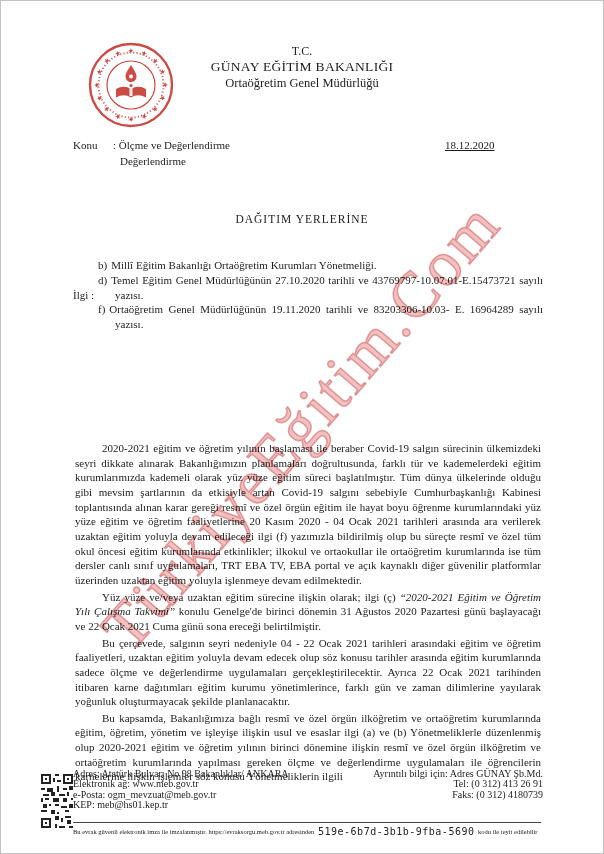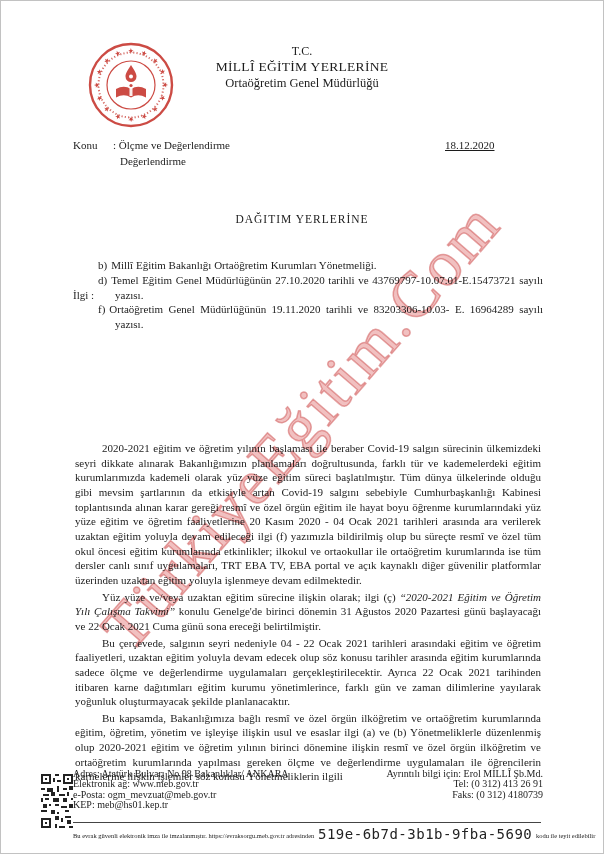--- a/index.html
+++ b/index.html
@@ -39,21 +39,21 @@
     font-size:11px;line-height:14.65px;text-align:justify;}
   .body p{margin:2px;text-indent:27px;}
   .italic{font-style:italic;}
   
   .footer{position:absolute;left:72px;top:768px;width:470px;display:flex;
     justify-content:space-between;font-size:10px;line-height:10.3px;}
   .footer-right{text-align:right;}
   .rule{position:absolute;left:72px;top:821px;width:468px;border-top:1px solid #444;}
   .verify{position:absolute;left:72px;top:825px;width:500px;font-size:6.5px;
     white-space:nowrap;color:#222;}
-  .verify-code{font-family:"DejaVu Sans Mono",monospace;font-size:14px;
+  .verify-code{font-family:"DejaVu Sans Mono",monospace;font-size:10px;
     letter-spacing:.5px;vertical-align:-1px;padding:0 2px;}
   .qr{position:absolute;left:40px;top:771px;width:32px;height:58px;}
   
   .watermark{
     position:absolute;left:-80px;top:388px;width:760px;
     text-align:center;transform:rotate(-49deg);
     font-size:64px;letter-spacing:3px;white-space:nowrap;
     color:rgba(221,105,105,0.42);
     -webkit-text-stroke:1.5px rgba(205,80,80,0.50);
     mix-blend-mode:multiply;
@@ -99,21 +99,21 @@
           <circle cx="44" cy="35.5" r="2" fill="#fff"></circle>
           <circle cx="44" cy="44.5" r="1.6"></circle>
           <path d="M29 48 Q37 43.5 44 48 Q51 43.5 59 48 L59 56.5 Q51 52 44 56.5 Q37 52 29 56.5 Z"></path>
           <path d="M42.5 47 L45.5 47 L45.5 55 L42.5 55 Z" fill="#fff" opacity="0.9"></path>
         </g>
       </svg>
     </div>
 
     <div class="header-text">
       <div class="h-tc">T.C.</div>
-      <div class="h-ministry">MİLLÎ EĞİTİM YERLERİNE</div>
+      <div class="h-ministry">GÜNAY EĞİTİM BAKANLIĞI</div>
       <div class="h-dept">Ortaöğretim Genel Müdürlüğü</div>
     </div>
 
     <div class="meta">
       <div>
         <span class="meta-label">Konu</span><span>: Ölçme ve Değerlendirme</span>
       </div>
       <div class="meta-cont">Değerlendirme</div>
     </div>
     <div class="doc-date">18.12.2020</div>
@@ -184,21 +184,21 @@
     </div>
 
     <div class="footer">
       <div>
         <div>Adres: Atatürk Bulvarı No 98 Bakanlıklar/ ANKARA</div>
         <div>Elektronik ağ: www.meb.gov.tr</div>
         <div>e-Posta: ogm_mevzuat@meb.gov.tr</div>
         <div>KEP: meb@hs01.kep.tr</div>
       </div>
       <div class="footer-right">
-        <div>Ayrıntılı bilgi için: Erol MİLLÎ Şb.Md.</div>
+        <div>Ayrıntılı bilgi için: Adres GÜNAY Şb.Md.</div>
         <div>Tel: (0 312) 413 26 91</div>
         <div>Faks: (0 312) 4180739</div>
       </div>
     </div>
 
     <div class="rule"></div>
 
     <div class="verify">
       <span>Bu evrak güvenli elektronik imza ile imzalanmıştır. https://evraksorgu.meb.gov.tr adresinden</span>
       <span class="verify-code">519e-6b7d-3b1b-9fba-5690</span>

